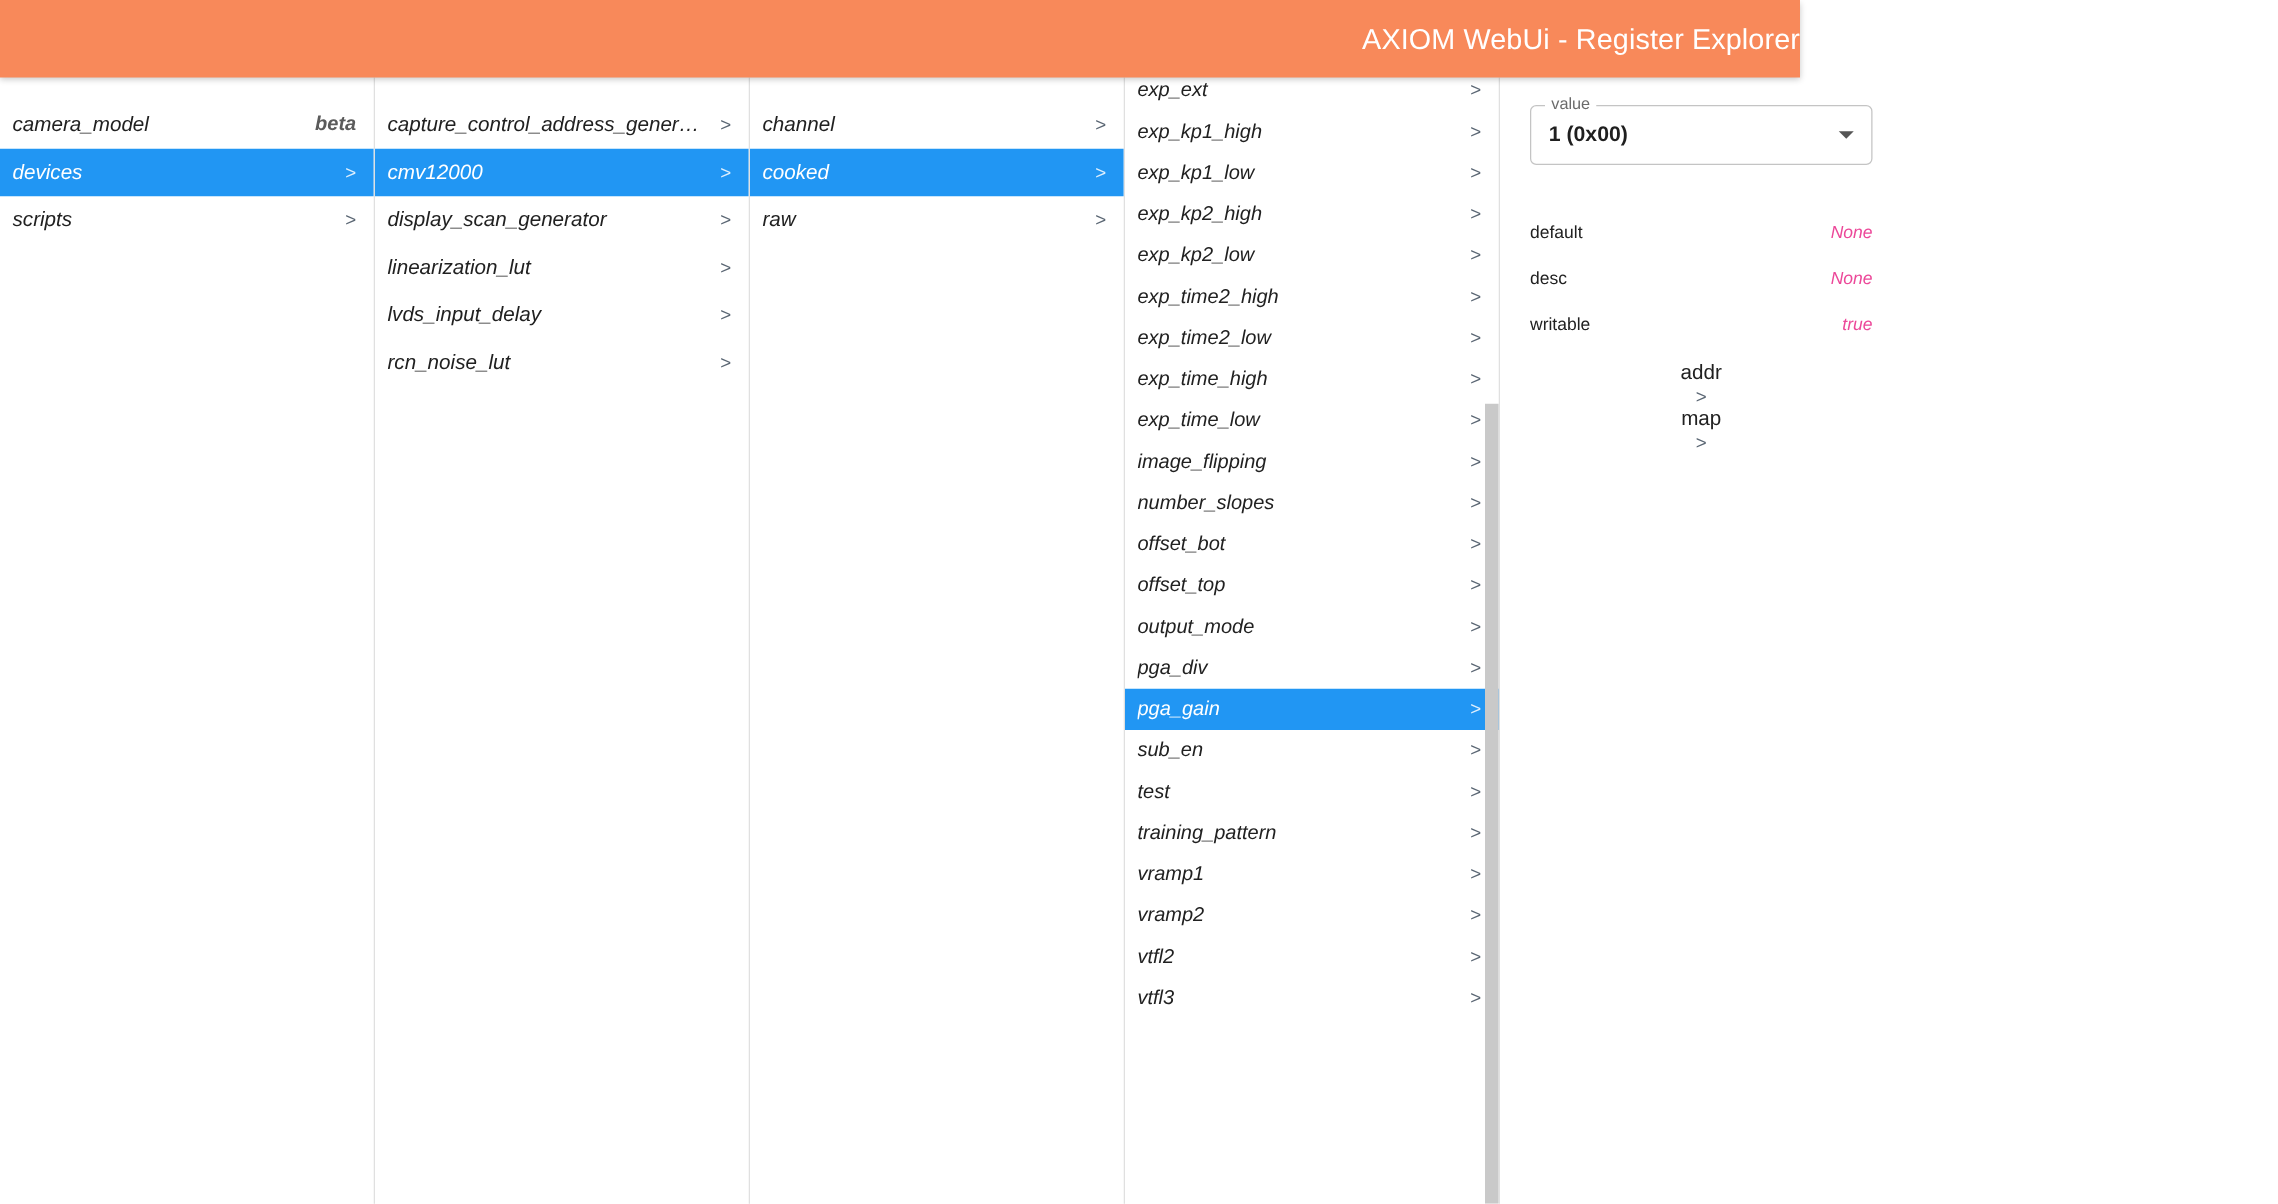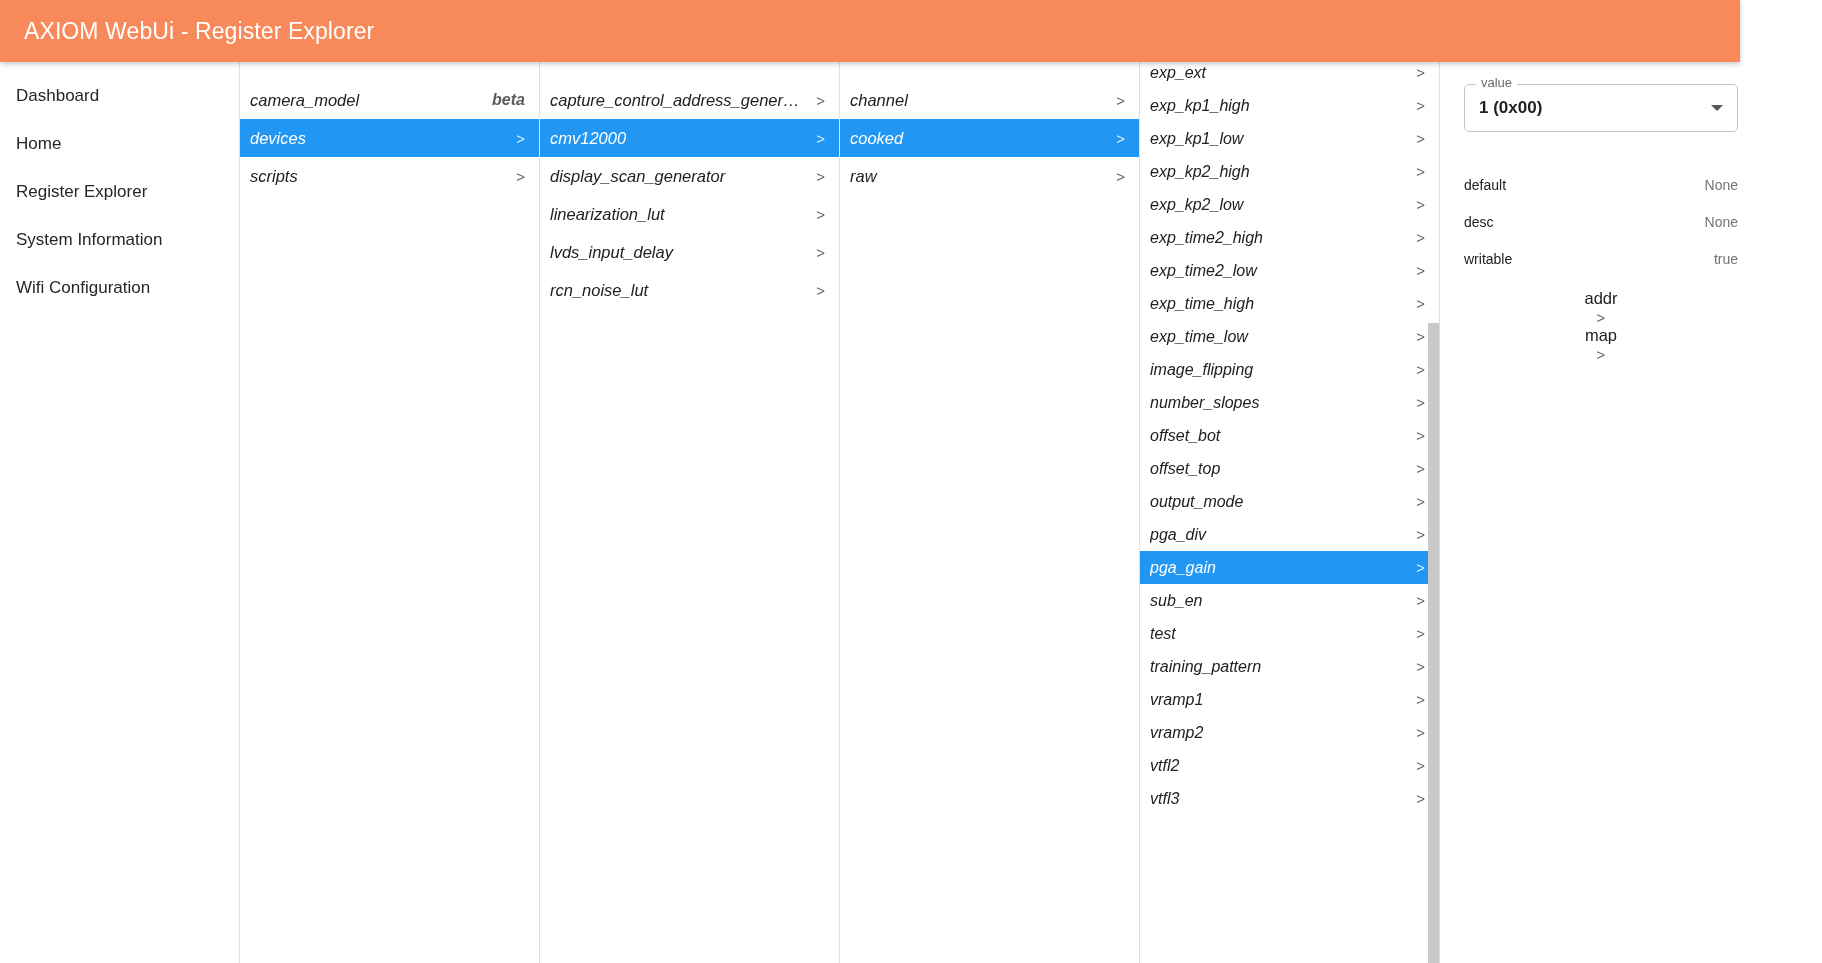--- a/index.html
+++ b/index.html
@@ -10,27 +10,28 @@
     overflow: hidden;
     background: #ffffff;
     font-family: "Liberation Sans", sans-serif;
     color: #212121;
   }
 
   
   .app-header {
     position: absolute;
     top: 0; left: 0;
-    width: 1740px;
+    width: 1440px;
     height: 62px;
     background: #f8895a;
     box-shadow: 0 2px 5px rgba(0,0,0,0.22);
     z-index: 20;
     display: flex;
     align-items: center;
+    justify-content: flex-end;
   }
   .app-title {
     color: #ffffff;
     font-size: 23px;
     font-weight: 400;
     letter-spacing: 0.1px;
     margin-left: 24px;
   }
 
   
@@ -187,21 +188,21 @@
   }
 
   .kv-row {
     height: 37px;
     display: flex;
     align-items: center;
     justify-content: space-between;
     font-size: 14px;
   }
   .kv-key { color: #212121; }
-  .kv-val { color: #737373; }
+  .kv-val { color: #ec4899; font-style: italic; }
 
   .detail-spacer { height: 12px; }
 
   .nav-row {
     height: 37px;
     display: flex;
     align-items: center;
     justify-content: space-between;
     font-size: 16.5px;
     color: #212121;
@@ -212,37 +213,20 @@
 </style>
 </head>
 <body>
 
 <div class="app-header">
   <div class="app-title">AXIOM WebUi - Register Explorer</div>
 </div>
 
 <div class="app-body">
 
-  <nav class="sidebar">
-    <div class="sidebar-item">
-      <span>Dashboard</span>
-    </div>
-    <div class="sidebar-item">
-      <span>Home</span>
-    </div>
-    <div class="sidebar-item">
-      <span>Register Explorer</span>
-    </div>
-    <div class="sidebar-item">
-      <span>System Information</span>
-    </div>
-    <div class="sidebar-item">
-      <span>Wifi Configuration</span>
-    </div>
-  </nav>
 
   <div class="columns">
 
     <div class="col col-1">
       <div class="col-inner">
 
         <div class="row">
           <span class="row-label">camera_model</span>
           <span class="row-badge">beta</span>
         </div>

